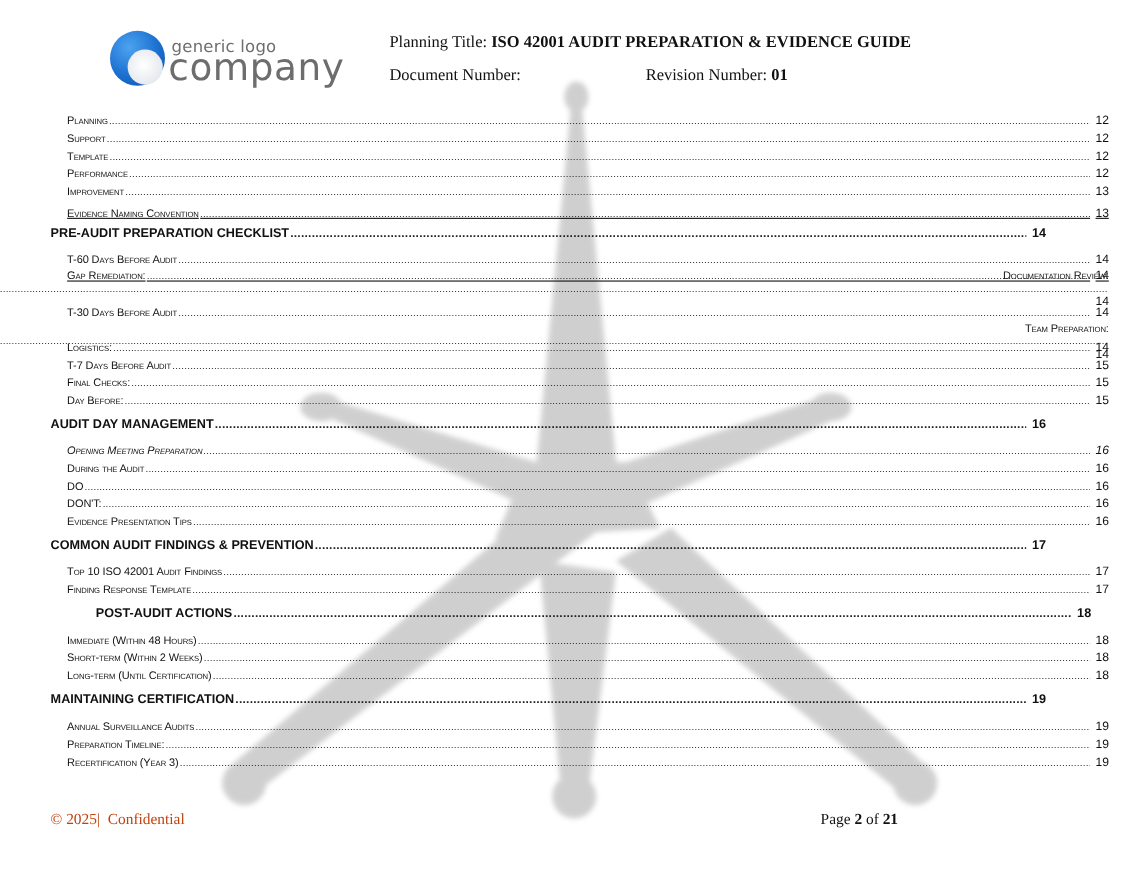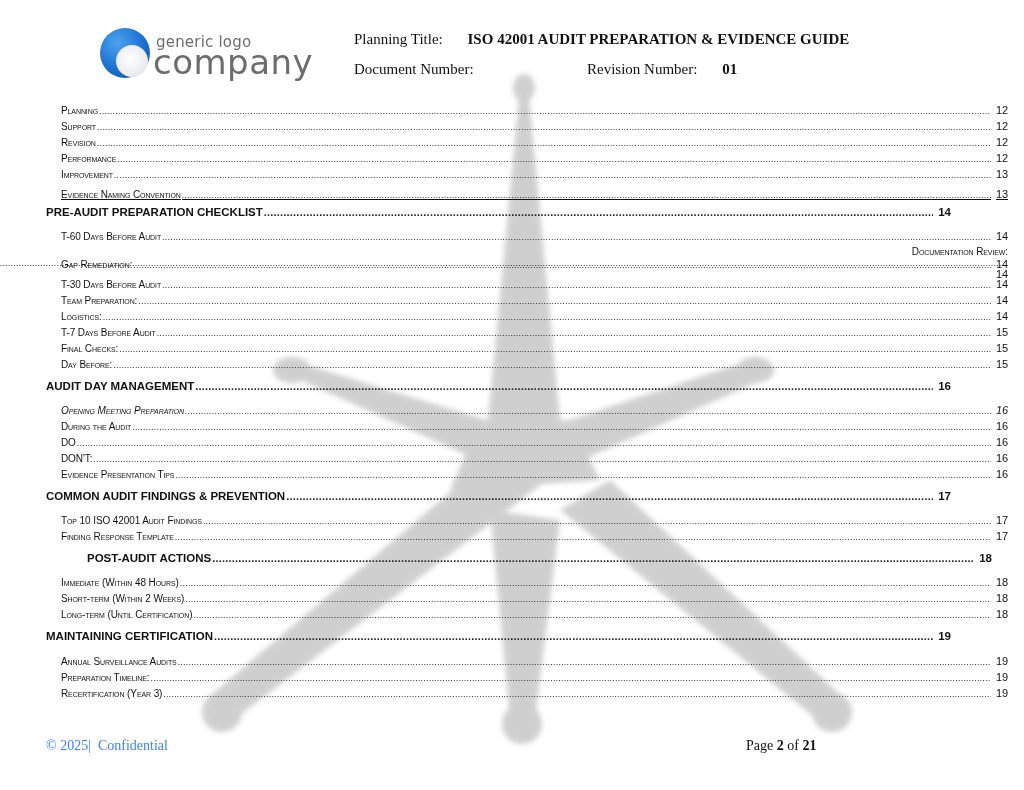--- a/index.html
+++ b/index.html
@@ -14,41 +14,41 @@
     background: radial-gradient(circle at 35% 30%, #4da3ef 0%, #1a6fd0 55%, #0f4fa8 100%); }
   .logo-inner { position: absolute; left: 16px; top: 17px; width: 32px; height: 32px; border-radius: 50%;
     background: radial-gradient(circle at 45% 45%, #ffffff 0%, #e6e9ee 70%, #d3d8df 100%); }
   .logo-small { position: absolute; left: 56px; top: 5px; font-family: "DejaVu Sans", sans-serif; font-size: 15px; color: #6d6d6d; letter-spacing: 0.2px; }
   .logo-big { position: absolute; left: 53px; top: 14px; font-family: "DejaVu Sans", sans-serif; font-size: 34px; color: #6d6d6d; letter-spacing: 0.5px; line-height: 40px; }
 
   .doc-head { position: absolute; left: 354px; top: 31px; font-family: "Liberation Serif", serif; font-size: 15px; color: #111; z-index: 2; }
   .doc-head .row1 { position: absolute; left: 0; top: 0; white-space: nowrap; }
   .doc-head .row2 { position: absolute; left: 0; top: 30px; white-space: nowrap; }
   .doc-head .rev { position: absolute; left: 233px; top: 30px; white-space: nowrap; }
-  .doc-head b { font-weight: bold; margin-left: 21px; }
+  .doc-head b { font-weight: bold; }
 
   
   .toc { position: absolute; left: 46px; top: 102px; width: 962px; z-index: 1; }
   .toc-line { display: flex; align-items: flex-end; white-space: nowrap; position: absolute; }
   .toc-line .label { flex: 0 0 auto; }
   .toc-line .leader { flex: 1 1 auto; overflow: hidden; margin: 0 1px; color: #222; }
   .toc-line .leader::before { content: "........................................................................................................................................................................................................................................................................................................................................................................................................"; letter-spacing: 0.2px; }
   .toc-line .page { flex: 0 0 auto; text-align: right; }
 
   .toc-line.sub { left: 15px; width: 947px; font-size: 10px; font-variant: small-caps; letter-spacing: -0.1px; }
   .toc-line.sub .label { font-variant: small-caps; }
   .toc-line.sub .page { font-size: 11px; font-variant: normal; width: 16px; }
   .toc-line.sub .leader::before { font-size: 9px; }
 
   .toc-line.main { left: 0; width: 905px; font-weight: bold; font-size: 11.5px; }
   .toc-line.main .page { font-size: 11.5px; width: 17px; }
   .toc-line.main .leader::before { font-size: 11px; font-weight: bold; }
 
   
-  .footer-left { position: absolute; left: 46px; top: 738px; font-family: "Liberation Serif", serif; font-size: 14px; color: #3b82f6; z-index: 2; }
+  .footer-left { position: absolute; left: 46px; top: 738px; font-family: "Liberation Serif", serif; font-size: 14px; color: #c2410c; z-index: 2; }
   .footer-right { position: absolute; left: 746px; top: 738px; font-family: "Liberation Serif", serif; font-size: 14px; color: #111; z-index: 2; }
   .footer-right b { font-weight: bold; }
 </style>
 </head>
 <body>
 
 <svg class="watermark" viewBox="0 0 1024 790" xmlns="http://www.w3.org/2000/svg">
   <defs>
     <filter id="blur" x="-10%" y="-10%" width="120%" height="120%">
       <feGaussianBlur stdDeviation="2.5"></feGaussianBlur>
@@ -106,21 +106,21 @@
       <span class="label">Planning</span>
       <span class="leader"></span>
       <span class="page">12</span>
     </div>
     <div class="toc-line sub" style="top: 18px;">
       <span class="label">Support</span>
       <span class="leader"></span>
       <span class="page">12</span>
     </div>
     <div class="toc-line sub" style="top: 34px;">
-      <span class="label">Revision</span>
+      <span class="label">Template</span>
       <span class="leader"></span>
       <span class="page">12</span>
     </div>
     <div class="toc-line sub" style="top: 50px;">
       <span class="label">Performance</span>
       <span class="leader"></span>
       <span class="page">12</span>
     </div>
     <div class="toc-line sub" style="top: 66px;">
       <span class="label">Improvement</span>
@@ -140,31 +140,31 @@
     <div class="toc-line sub" style="top: 128px;">
       <span class="label">T-60 Days Before Audit</span>
       <span class="leader"></span>
       <span class="page">14</span>
     </div>
     <div class="toc-line sub" style="top: 144px; flex-direction: column;">
       <span class="label">Documentation Review:</span>
       <span class="leader"></span>
       <span class="page">14</span>
     </div>
-    <div class="toc-line sub" style="top: 156px;">
+    <div class="toc-line sub" style="top: 143px; text-decoration: underline;">
       <span class="label">Gap Remediation:</span>
       <span class="leader"></span>
       <span class="page">14</span>
     </div>
     <div class="toc-line sub" style="top: 176px;">
       <span class="label">T-30 Days Before Audit</span>
       <span class="leader"></span>
       <span class="page">14</span>
     </div>
-    <div class="toc-line sub" style="top: 192px;">
+    <div class="toc-line sub" style="top: 192px; flex-direction: column;">
       <span class="label">Team Preparation:</span>
       <span class="leader"></span>
       <span class="page">14</span>
     </div>
     <div class="toc-line sub" style="top: 208px;">
       <span class="label">Logistics:</span>
       <span class="leader"></span>
       <span class="page">14</span>
     </div>
     <div class="toc-line sub" style="top: 224px;">

